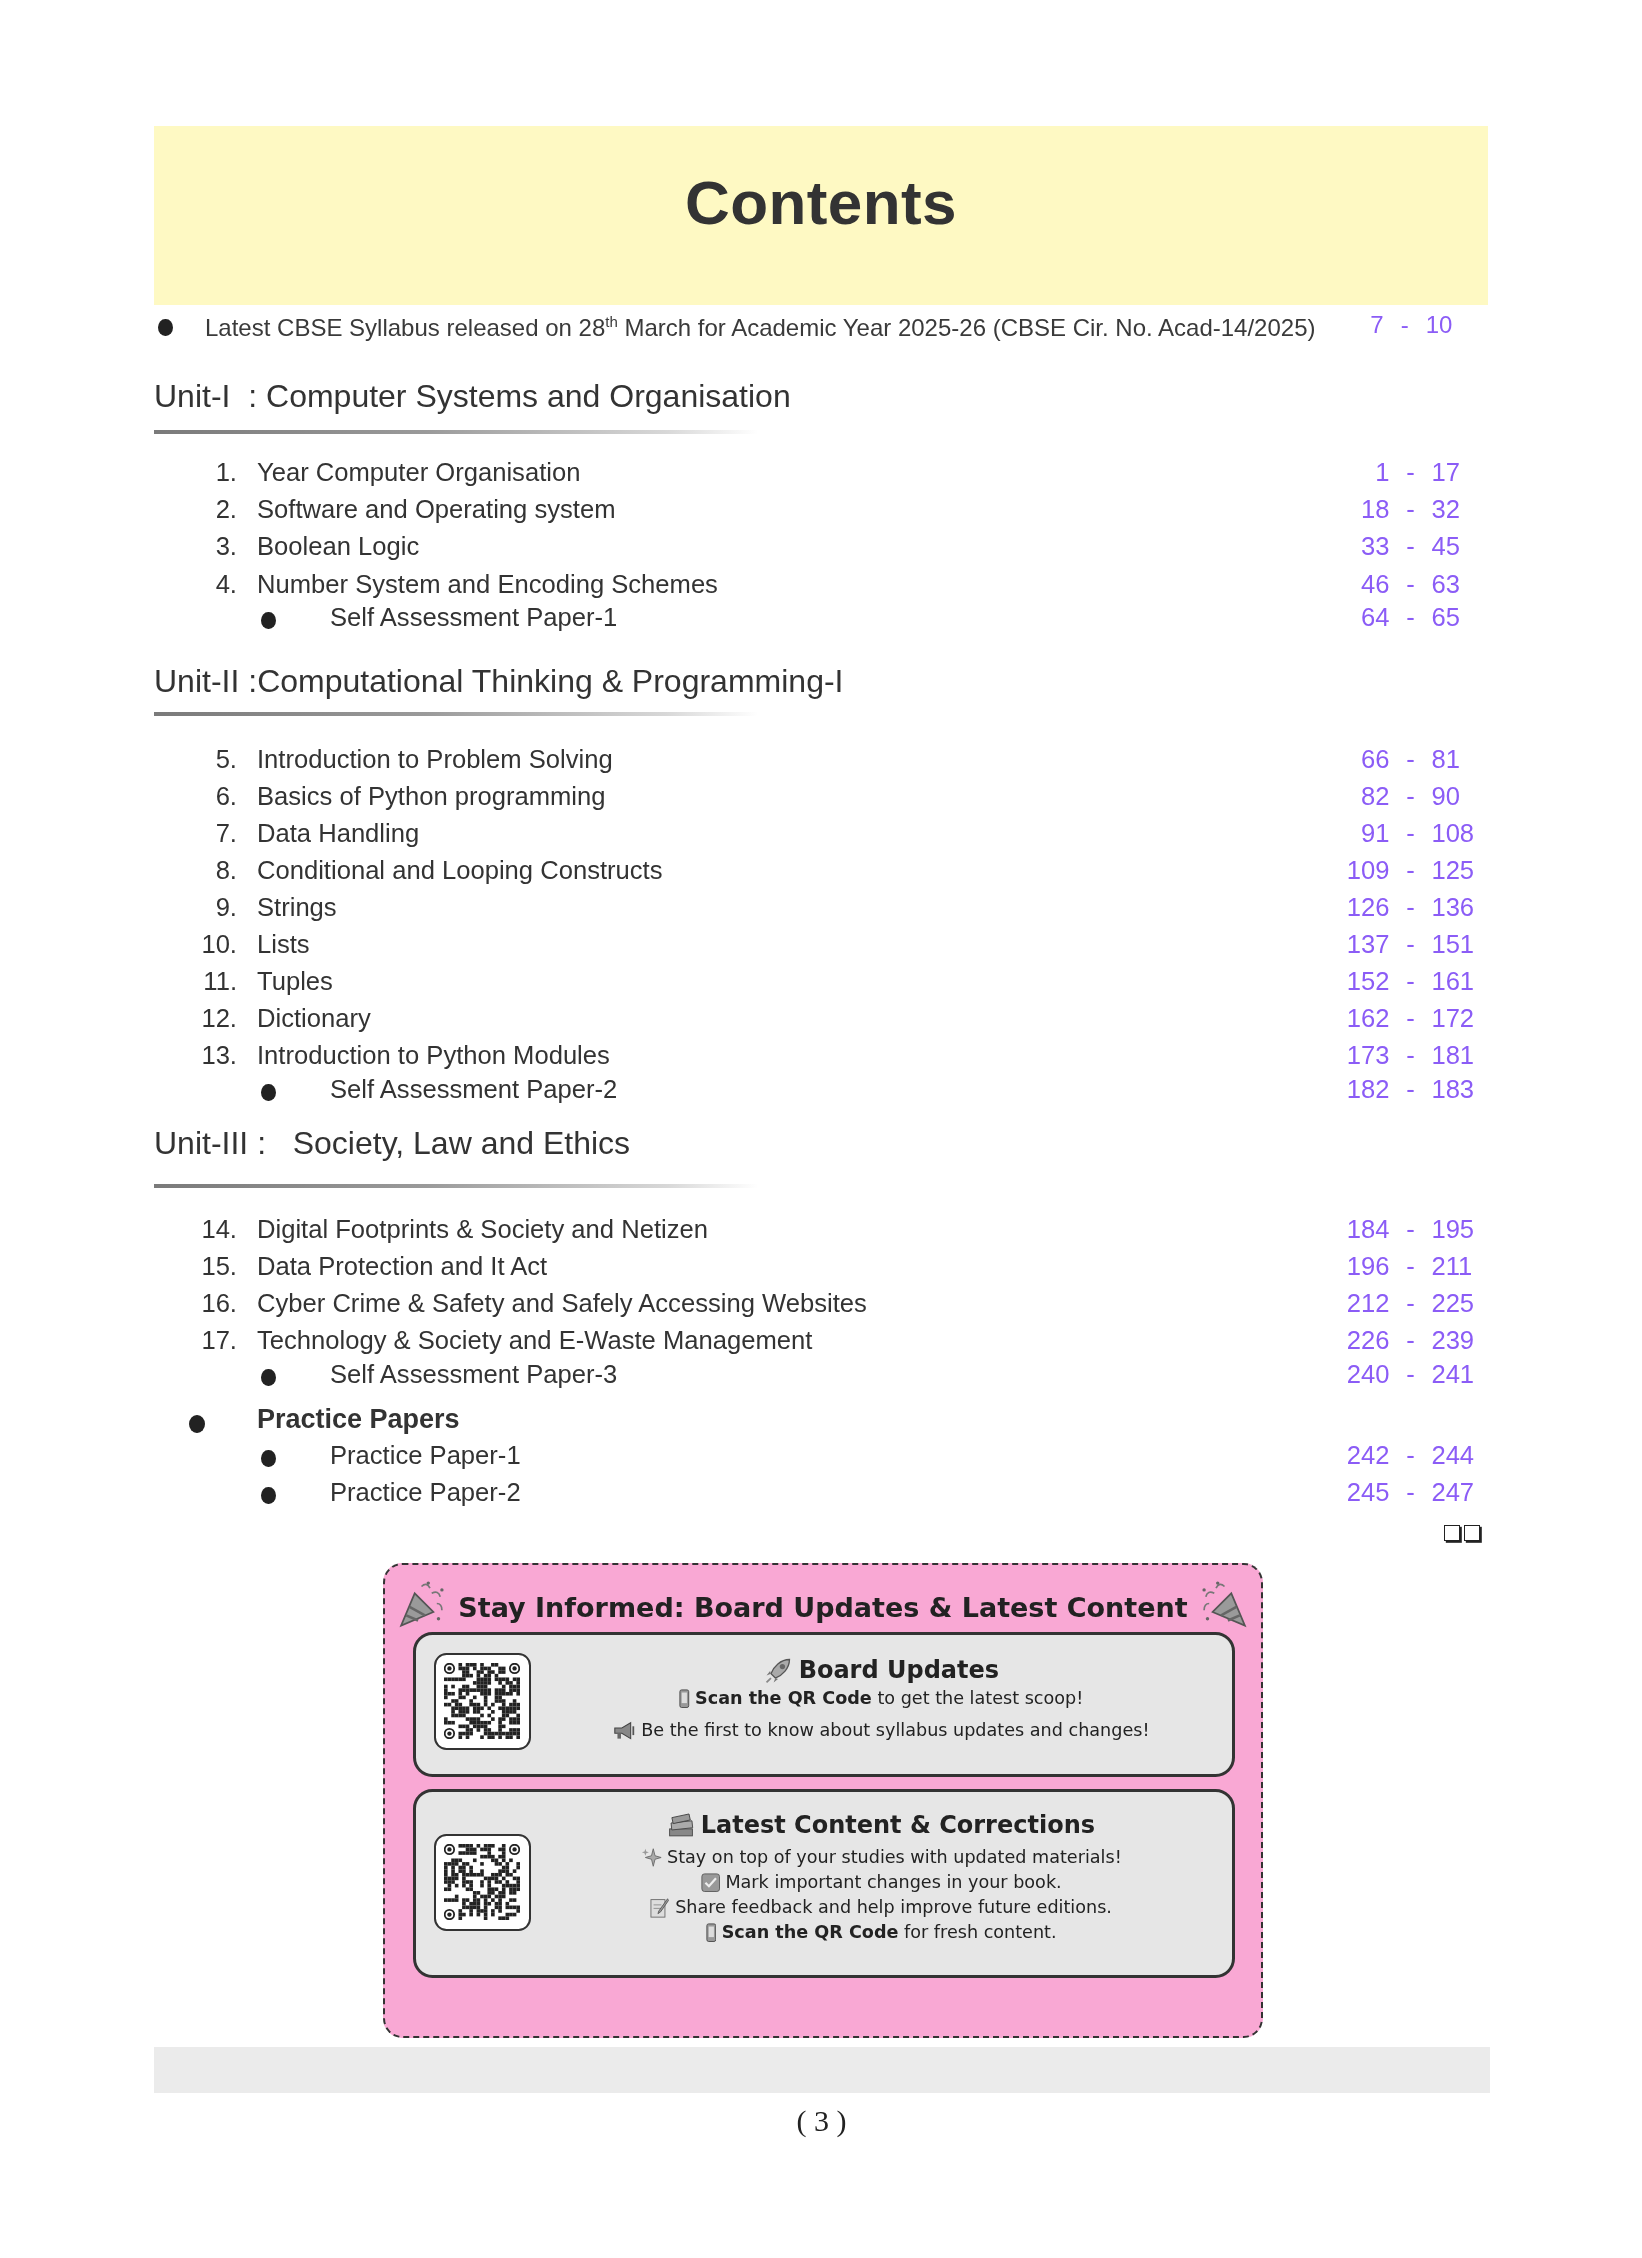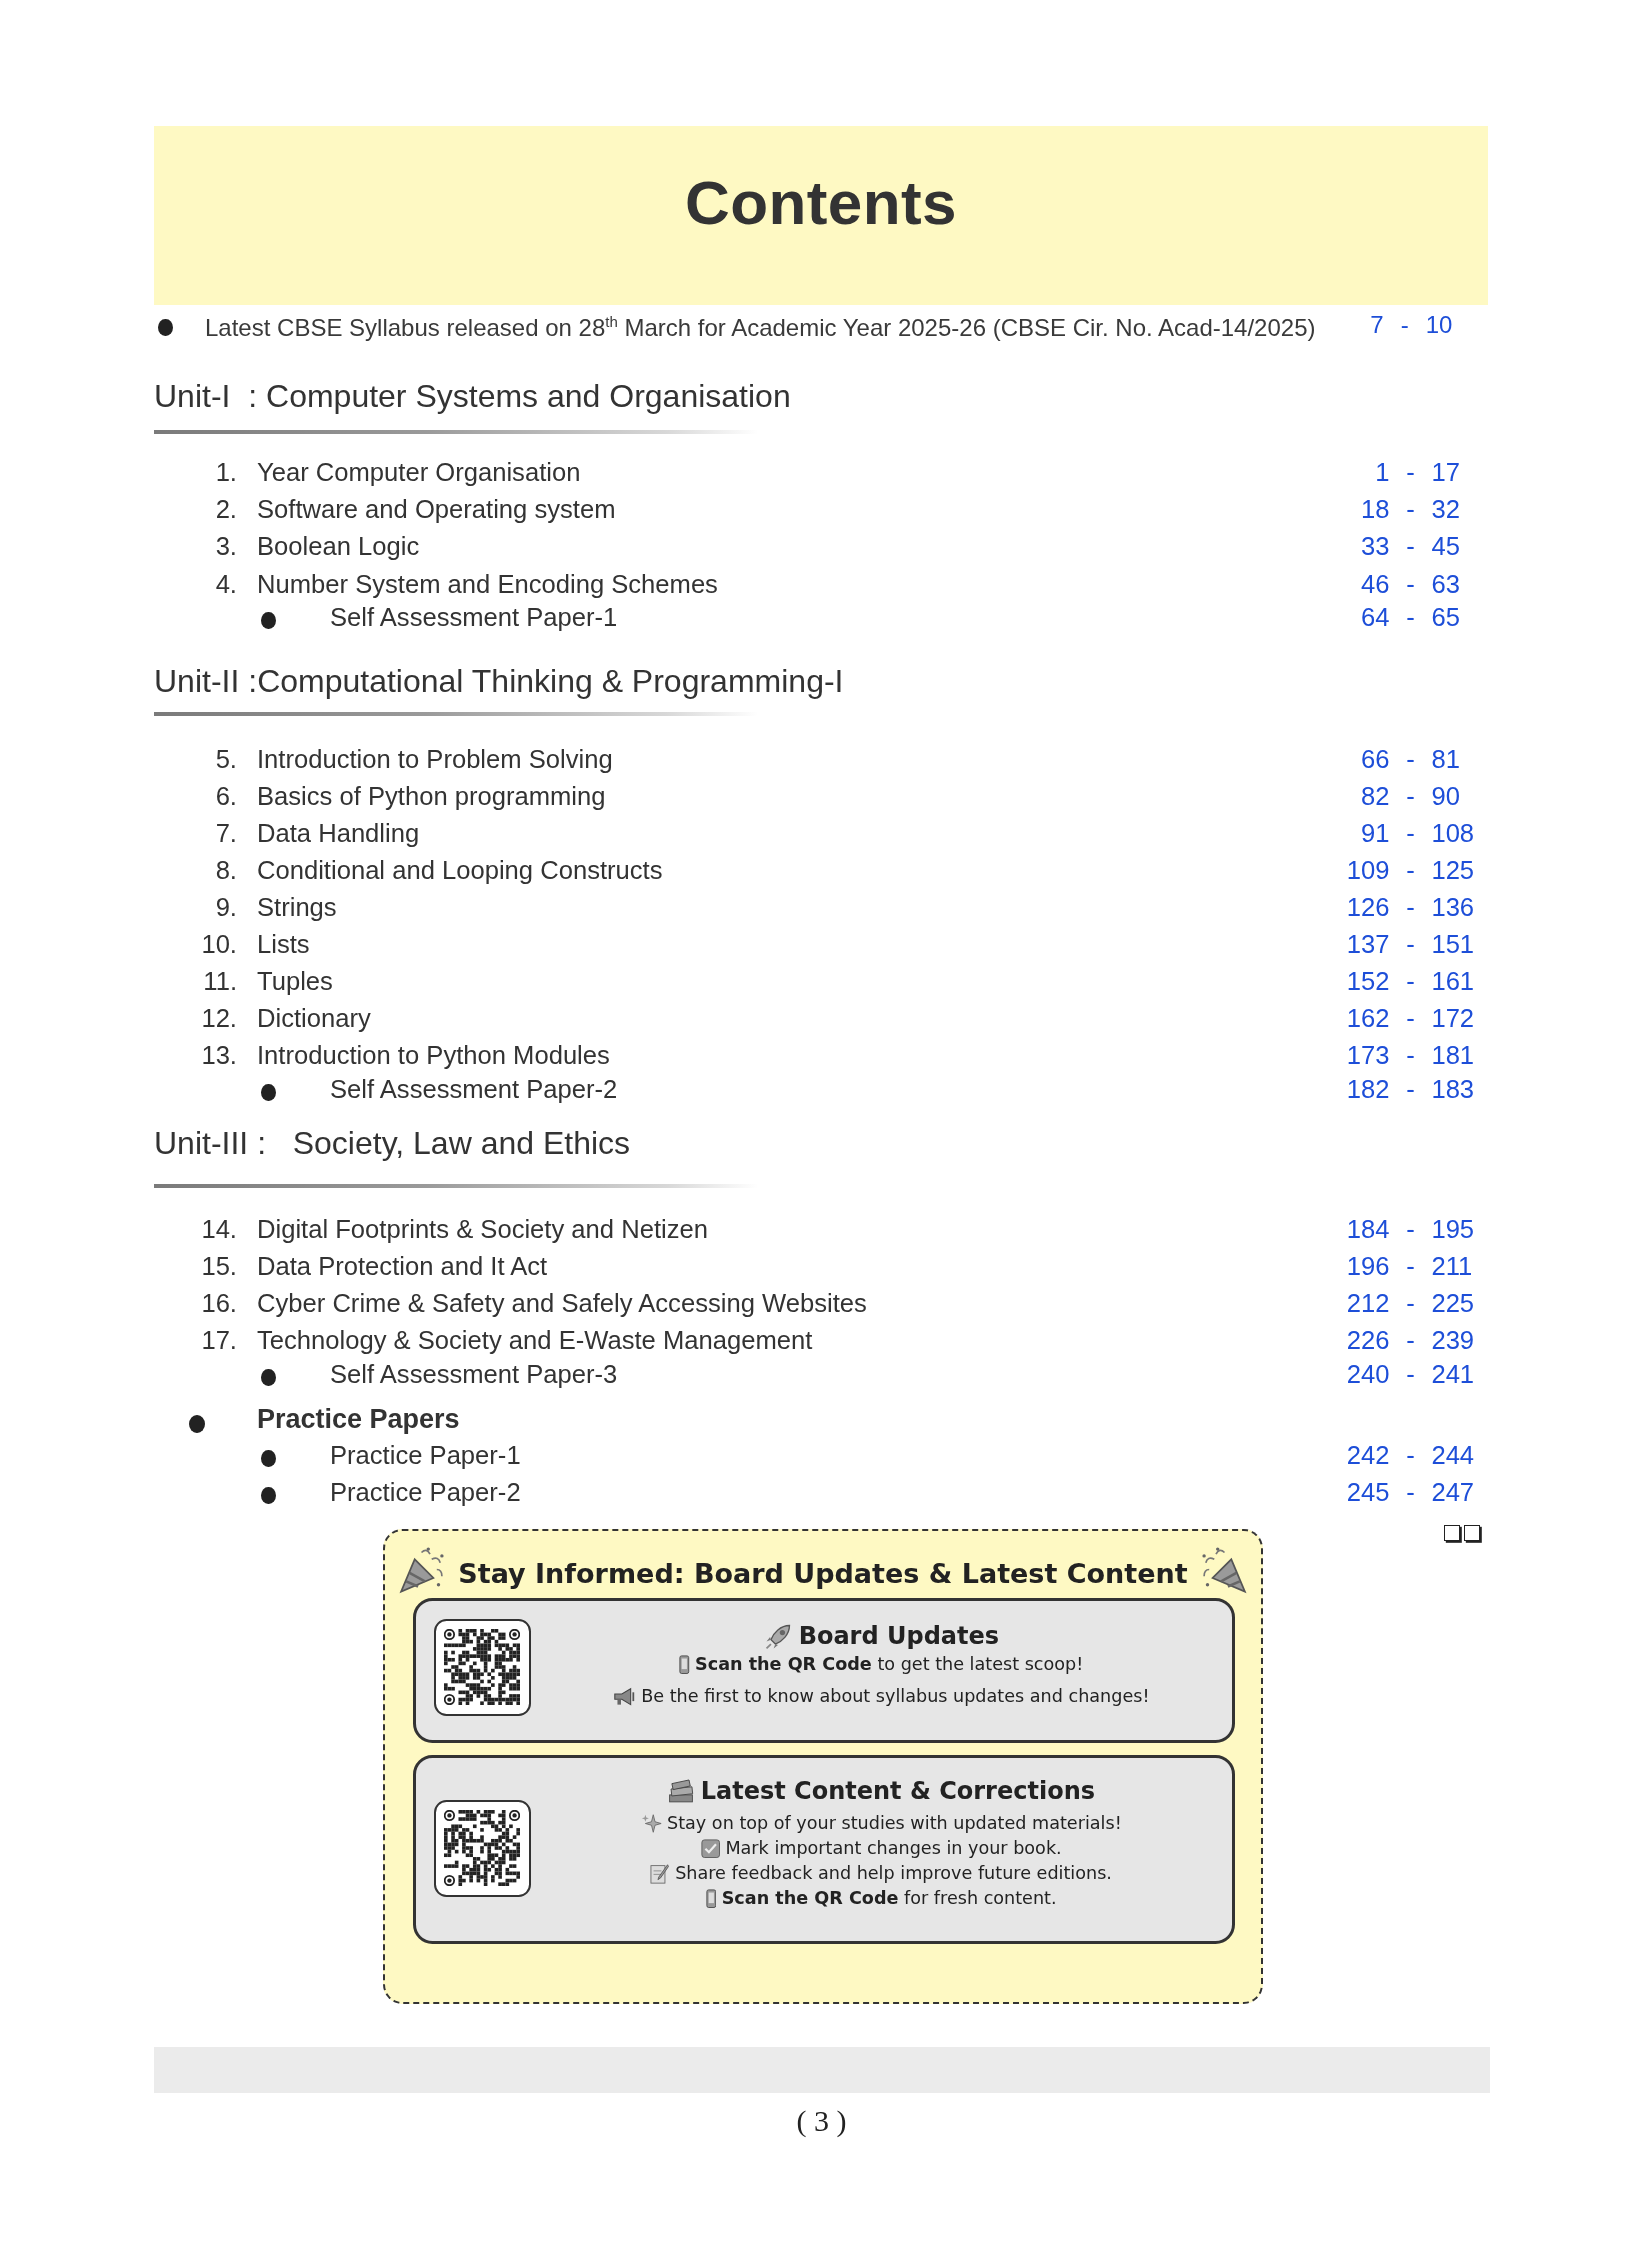--- a/index.html
+++ b/index.html
@@ -6,40 +6,40 @@
   body { width: 1643px; height: 2258px; position: relative; overflow: hidden;
          font-family: "Liberation Sans", sans-serif; color: #2d2d2d; }
   .header-band { position: absolute; left: 154px; top: 126px; width: 1334px; height: 179px; background: #fef9c3; }
   .header-band h1 { margin: 0; position: absolute; left: 0; right: 0; top: 41px; text-align: center;
        font-size: 62px; font-weight: bold; color: #333; letter-spacing: 0.4px; }
   .syllabus-row { position: absolute; left: 154px; top: 309px; width: 1323px; height: 35px; font-size: 24px; color: #3a3a3a; }
   .bullet { display: inline-block; width: 15px; height: 17.6px; border-radius: 50%; background: #222; }
   .syllabus-row .bullet { position: absolute; left: 3.5px; top: 9.7px; }
   .syllabus-row .txt { position: absolute; left: 51px; top: 3.5px; white-space: nowrap; }
   .syllabus-row sup { font-size: 15px; }
-  .pages { position: absolute; white-space: nowrap; font-size: 25.6px; color: #1d4ed8; }
+  .pages { position: absolute; white-space: nowrap; font-size: 25.6px; color: #8b5cf6; }
   .pages .from { display: inline-block; width: 62px; text-align: right; }
   .pages .dash { display: inline-block; width: 42px; text-align: center; }
   .pages .to { display: inline-block; width: 46px; text-align: left; }
   .unit-head { position: absolute; left: 154px; font-size: 32px; color: #333; white-space: nowrap; }
   .unit-rule { position: absolute; left: 154px; width: 604px; height: 4.4px;
                background: linear-gradient(to right, #7a7a7a 0%, #9a9a9a 45%, #d8d8d8 85%, rgba(255,255,255,0) 100%); }
   .row { position: absolute; left: 154px; width: 1334px; height: 35px; font-size: 25.6px; color: #333; }
   .row .num { position: absolute; left: 0; width: 83px; text-align: right; top: 0; }
   .row .title { position: absolute; left: 103px; top: 0; white-space: nowrap; }
   .row .sub-bullet { position: absolute; left: 107px; top: 8.8px; width: 15px; height: 17.6px; }
   .row .sub-title { position: absolute; left: 176px; top: 0; white-space: nowrap; }
   .row .main-bullet { position: absolute; left: 35px; top: 10.6px; width: 16px; height: 18.5px; }
   .row .bold { font-weight: bold; font-size: 27px; }
   .row .pages { right: 10.6px; top: 0; }
   .end-mark { position: absolute; left: 1444px; top: 1522px; font-size: 21px; color: #222; letter-spacing: 0.9px; }
   .end-mark span { display: inline-block; width: 14px; height: 14px; border: 1.8px solid #222; box-shadow: 1.8px 1.8px 0 #222; margin-right: 4.4px; background: #fff; }
 
-  .info-box { position: absolute; left: 383px; top: 1529px; width: 880px; height: 475px;
-              border: 2.6px dashed #333; border-radius: 19.4px; box-sizing: border-box; background: #fef9c3; }
+  .info-box { position: absolute; left: 383px; top: 1563px; width: 880px; height: 475px;
+              border: 2.6px dashed #333; border-radius: 19.4px; box-sizing: border-box; background: #f9a8d4; }
   .info-title { position: absolute; left: 0; right: 0; top: 26.5px; text-align: center; font-family: "DejaVu Sans", sans-serif;
                 font-weight: bold; font-size: 27px; color: #222; white-space: nowrap; }
   .party-icon { position: absolute; top: 12.4px; width: 51px; height: 53px; }
   .party-left { left: 10.6px; }
   .party-right { right: 10.6px; transform: scaleX(-1); }
   .card { position: absolute; left: 28px; width: 847px; border: 3.5px solid #333; border-radius: 19.4px;
           background: #e6e6e6; box-sizing: border-box; width: 822px; }
   .card1 { top: 67px; height: 145px; }
   .card2 { top: 224px; height: 189px; }
   .qr { position: absolute; left: 17.6px; width: 97px; height: 97px; background: #fff; border: 2.6px solid #333;

